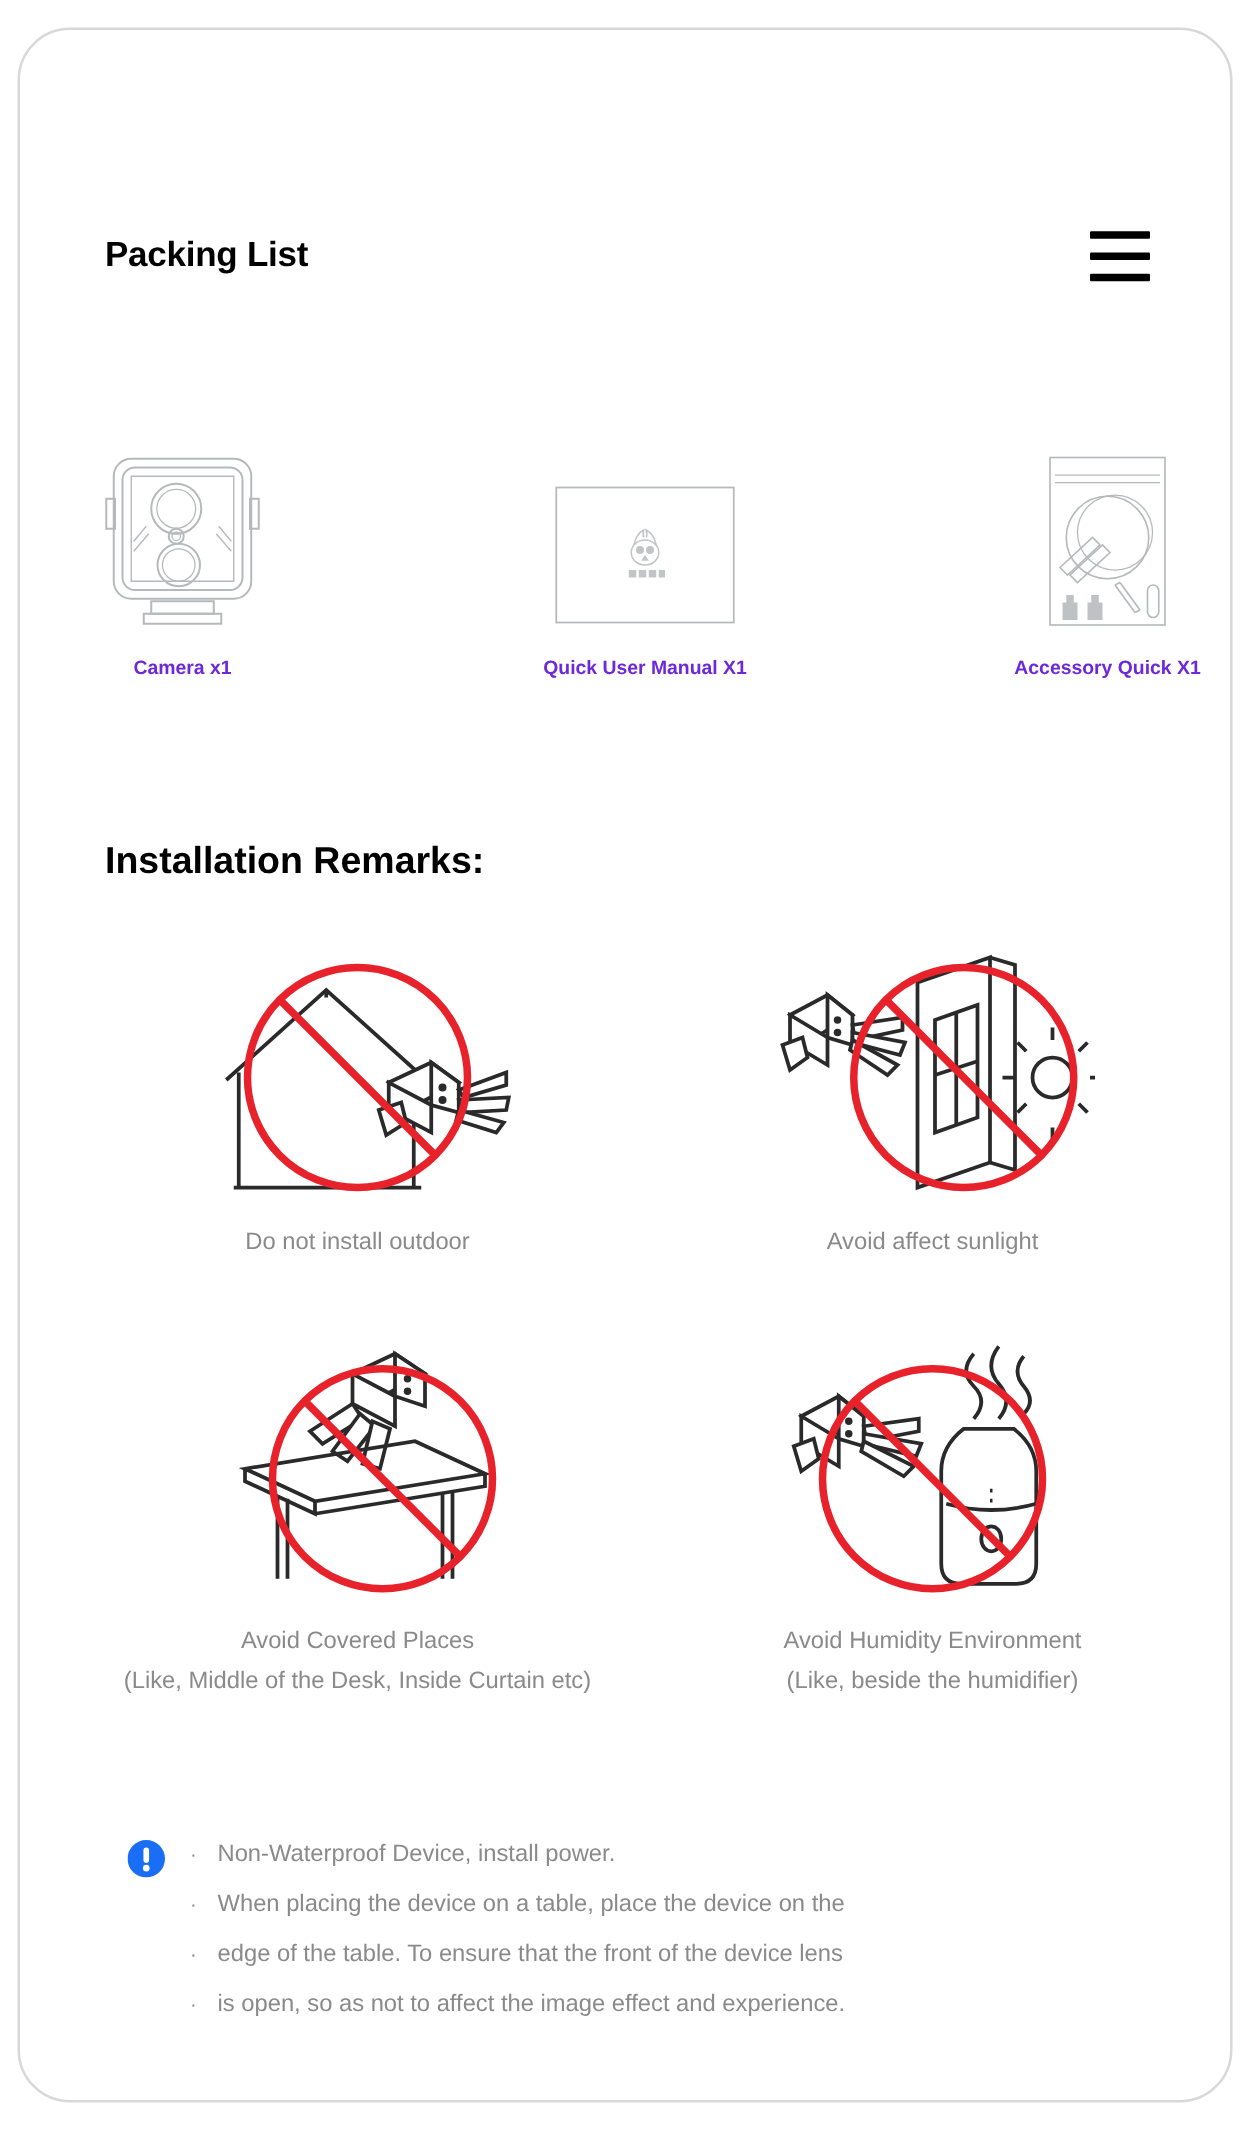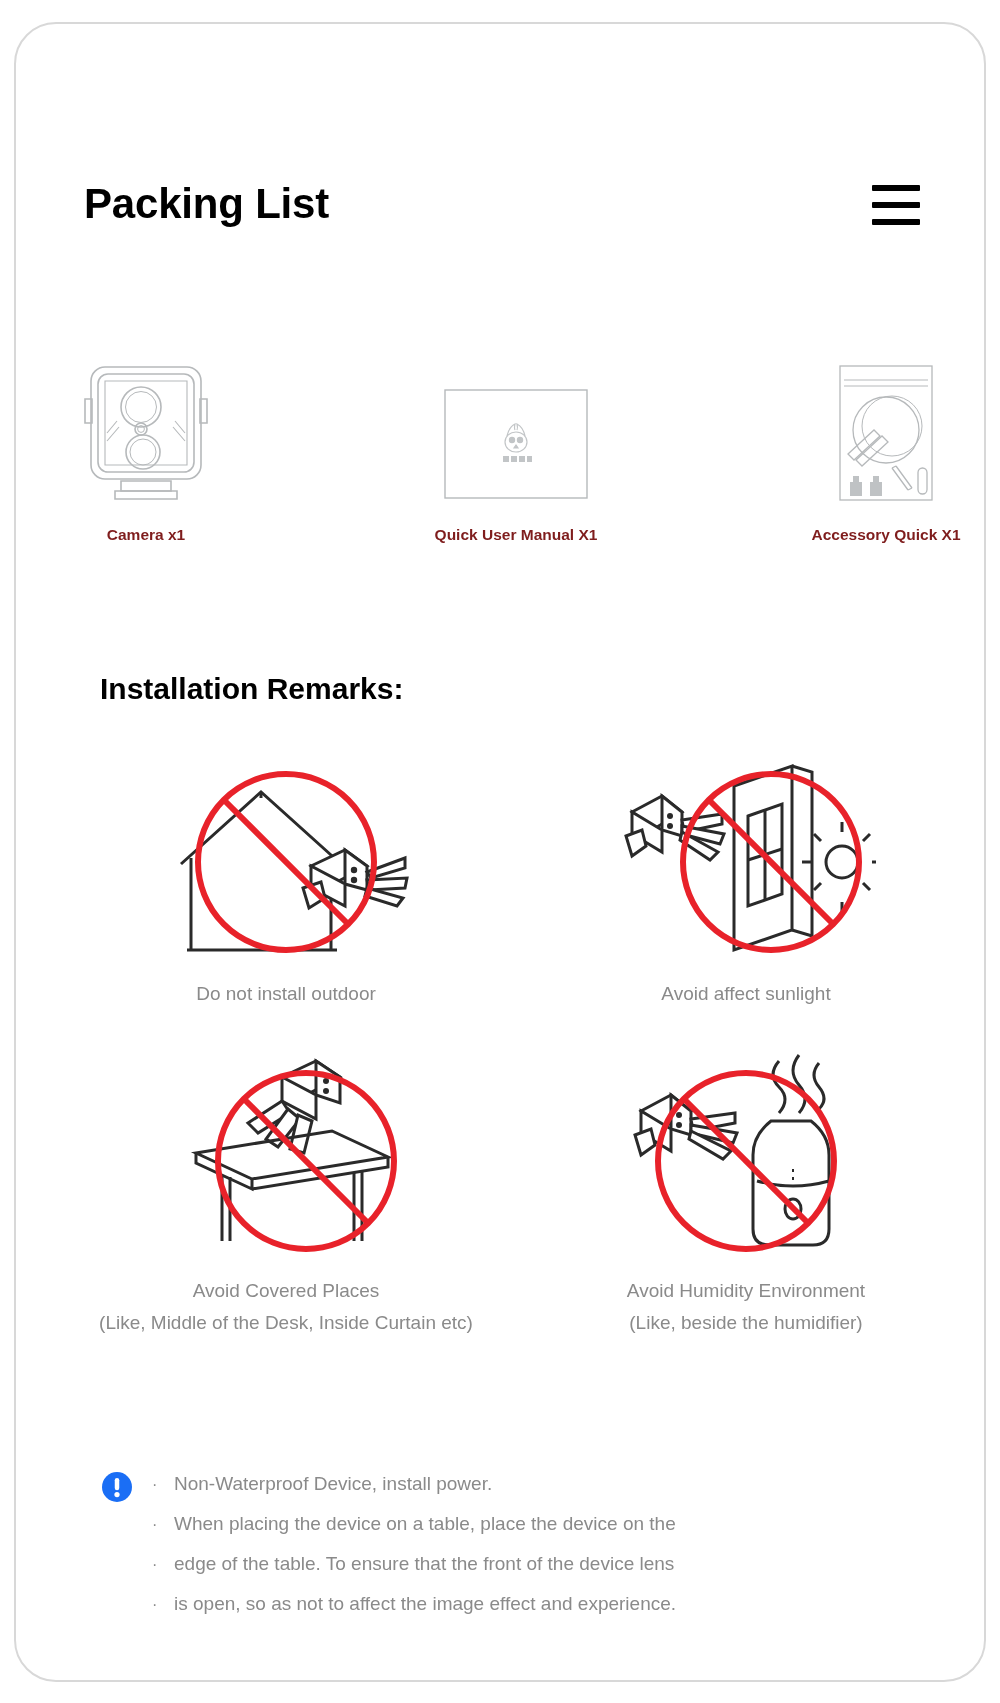--- a/index.html
+++ b/index.html
@@ -32,21 +32,21 @@
     position: absolute;
     left: 68px;
     top: 140px;
     width: 836px;
     height: 80px;
     display: flex;
     align-items: center;
     justify-content: space-between;
   }
   .page-title {
-    font-size: 42px;
+    font-size: 28px;
     font-weight: bold;
     color: #000000;
     letter-spacing: -0.2px;
     line-height: 1;
     margin: 0;
   }
   .hamburger {
     width: 48px;
     height: 40px;
     display: flex;
@@ -82,45 +82,45 @@
   .pack-art {
     height: 150px;
     display: flex;
     align-items: flex-end;
     justify-content: center;
   }
   .pack-label {
     margin-top: 22px;
     font-size: 15.5px;
     font-weight: bold;
-    color: #7f1d1d;
+    color: #6d28d9;
     text-align: center;
     white-space: nowrap;
   }
 
   
   .section-heading {
     position: absolute;
-    left: 84px;
+    left: 68px;
     top: 648px;
     font-size: 30px;
     font-weight: bold;
     color: #000000;
     margin: 0;
   }
 
   
   .warn-grid {
     position: absolute;
     left: 40px;
     top: 730px;
     width: 920px;
     display: grid;
     grid-template-columns: 1fr 1fr;
-    row-gap: 42px;
+    row-gap: 64px;
   }
   .warn-cell {
     display: flex;
     flex-direction: column;
     align-items: center;
   }
   .warn-art {
     height: 210px;
     display: flex;
     align-items: center;

